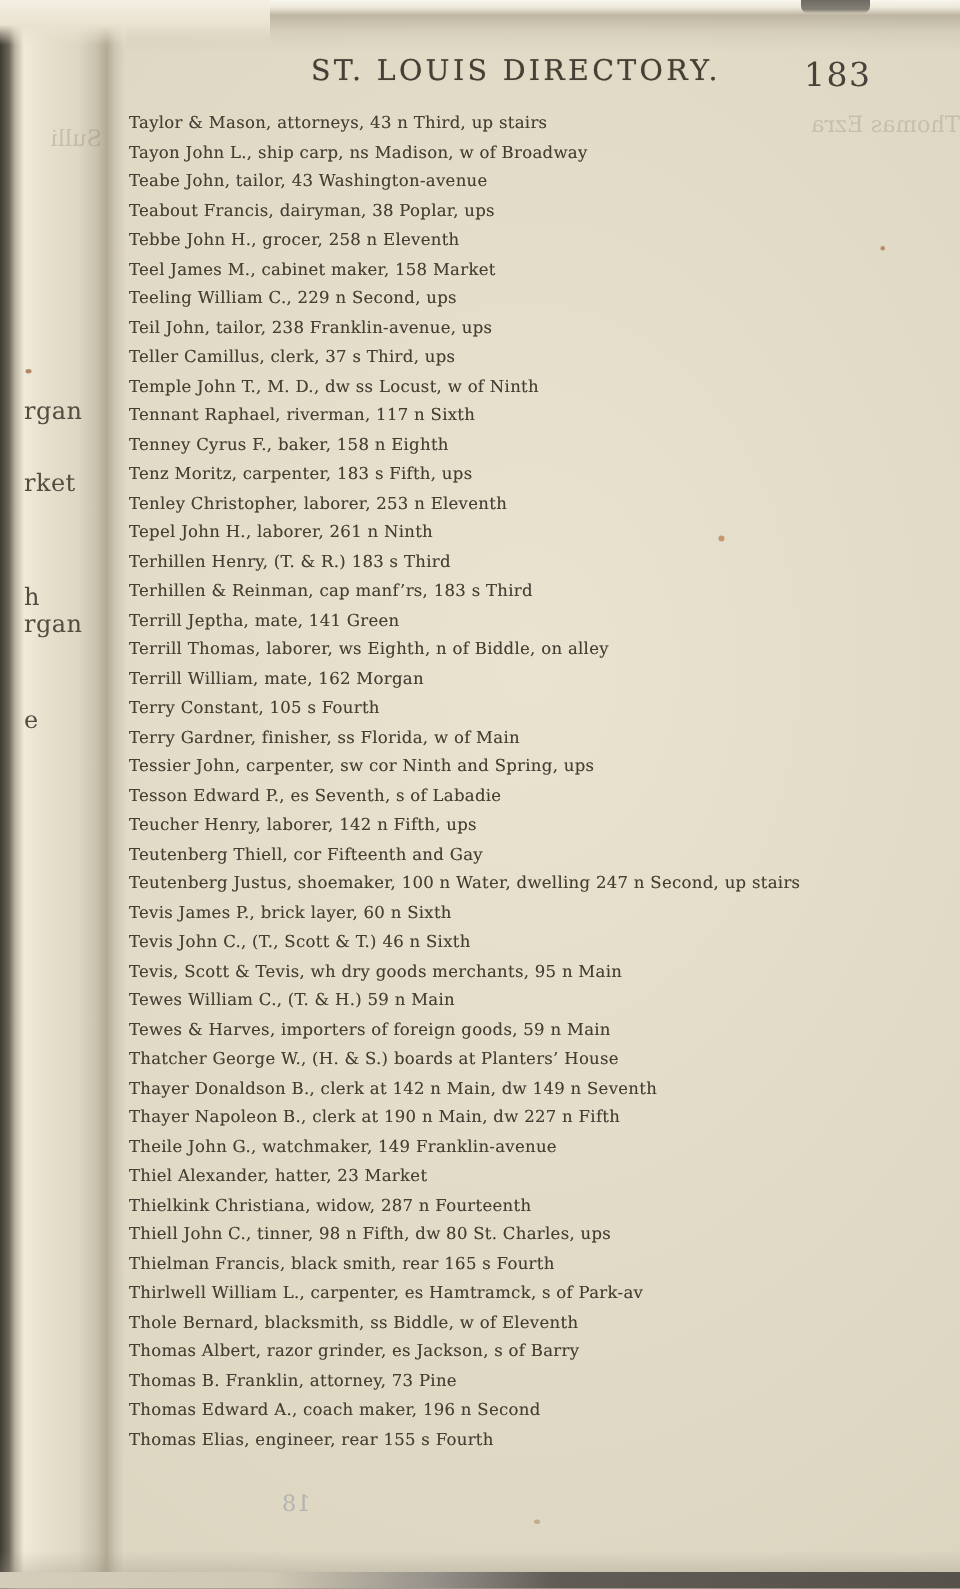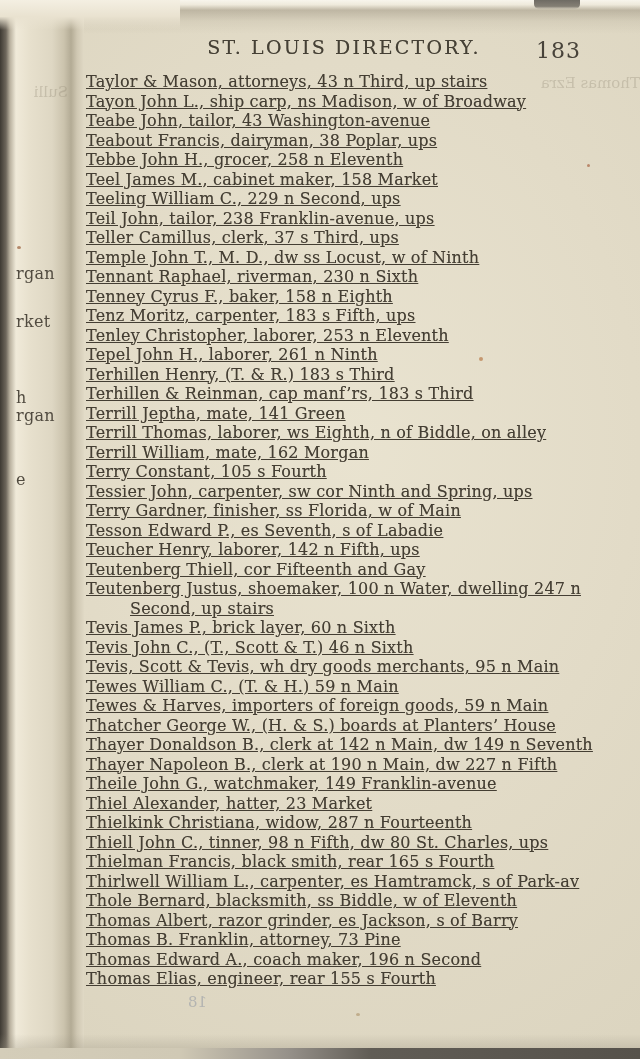--- a/index.html
+++ b/index.html
@@ -58,22 +58,22 @@
     background:linear-gradient(180deg, rgba(150,143,126,0) 0%, rgba(150,143,126,0.28) 100%);
   }
   
   .header { position:absolute; top:36px; left:84px; width:520px; z-index:5;
             text-align:center; }
   .header .title { font-size:19px; letter-spacing:2.2px; color:#454035;
                    text-shadow:0 0 0.5px rgba(69,64,53,0.55); }
   .pagenum { position:absolute; top:38px; left:536px; z-index:5;
              font-size:22px; letter-spacing:1px; color:#48433a; }
   .entries { position:absolute; top:72px; left:86px; width:512px; z-index:5;
-             font-size:16px; line-height:19.5px; color:#443e33;
-             letter-spacing:0.2px; text-shadow:0 0 0.4px rgba(68,62,51,0.45);text-decoration:underline; }
+             font-size:11px; line-height:19.5px; color:#443e33;
+             letter-spacing:0.2px; text-shadow:0 0 0.4px rgba(68,62,51,0.45); }
   .entry { padding-left:44px; text-indent:-44px; }
   
   .speck { position:absolute; border-radius:50%; z-index:4; }
   .s1 { left:17px;  top:246px; width:4px; height:3px; background:#9a5f3c; opacity:.7; }
   .s2 { left:479px; top:357px; width:4px; height:4px; background:#b4713f; opacity:.65; }
   .s3 { left:587px; top:164px; width:3px; height:3px; background:#a0522d; opacity:.6; }
   .s4 { left:356px; top:1013px; width:4px; height:3px; background:#a78a5e; opacity:.55; }
 </style>
 </head>
 <body>
@@ -107,33 +107,33 @@
       <div class="entry">Taylor &amp; Mason, attorneys, 43 n Third, up stairs</div>
       <div class="entry">Tayon John L., ship carp, ns Madison, w of Broadway</div>
       <div class="entry">Teabe John, tailor, 43 Washington-avenue</div>
       <div class="entry">Teabout Francis, dairyman, 38 Poplar, ups</div>
       <div class="entry">Tebbe John H., grocer, 258 n Eleventh</div>
       <div class="entry">Teel James M., cabinet maker, 158 Market</div>
       <div class="entry">Teeling William C., 229 n Second, ups</div>
       <div class="entry">Teil John, tailor, 238 Franklin-avenue, ups</div>
       <div class="entry">Teller Camillus, clerk, 37 s Third, ups</div>
       <div class="entry">Temple John T., M. D., dw ss Locust, w of Ninth</div>
-      <div class="entry">Tennant Raphael, riverman, 230 n Sixth</div>
+      <div class="entry">Tennant Raphael, riverman, 117 n Sixth</div>
       <div class="entry">Tenney Cyrus F., baker, 158 n Eighth</div>
       <div class="entry">Tenz Moritz, carpenter, 183 s Fifth, ups</div>
       <div class="entry">Tenley Christopher, laborer, 253 n Eleventh</div>
       <div class="entry">Tepel John H., laborer, 261 n Ninth</div>
       <div class="entry">Terhillen Henry, (T. &amp; R.) 183 s Third</div>
       <div class="entry">Terhillen &amp; Reinman, cap manf’rs, 183 s Third</div>
       <div class="entry">Terrill Jeptha, mate, 141 Green</div>
       <div class="entry">Terrill Thomas, laborer, ws Eighth, n of Biddle, on alley</div>
       <div class="entry">Terrill William, mate, 162 Morgan</div>
       <div class="entry">Terry Constant, 105 s Fourth</div>
+      <div class="entry">Terry Gardner, finisher, ss Florida, w of Main</div>
       <div class="entry">Tessier John, carpenter, sw cor Ninth and Spring, ups</div>
-      <div class="entry">Terry Gardner, finisher, ss Florida, w of Main</div>
       <div class="entry">Tesson Edward P., es Seventh, s of Labadie</div>
       <div class="entry">Teucher Henry, laborer, 142 n Fifth, ups</div>
       <div class="entry">Teutenberg Thiell, cor Fifteenth and Gay</div>
       <div class="entry">Teutenberg Justus, shoemaker, 100 n Water, dwelling 247 n Second, up stairs</div>
       <div class="entry">Tevis James P., brick layer, 60 n Sixth</div>
       <div class="entry">Tevis John C., (T., Scott &amp; T.) 46 n Sixth</div>
       <div class="entry">Tevis, Scott &amp; Tevis, wh dry goods merchants, 95 n Main</div>
       <div class="entry">Tewes William C., (T. &amp; H.) 59 n Main</div>
       <div class="entry">Tewes &amp; Harves, importers of foreign goods, 59 n Main</div>
       <div class="entry">Thatcher George W., (H. &amp; S.) boards at Planters’ House</div>

